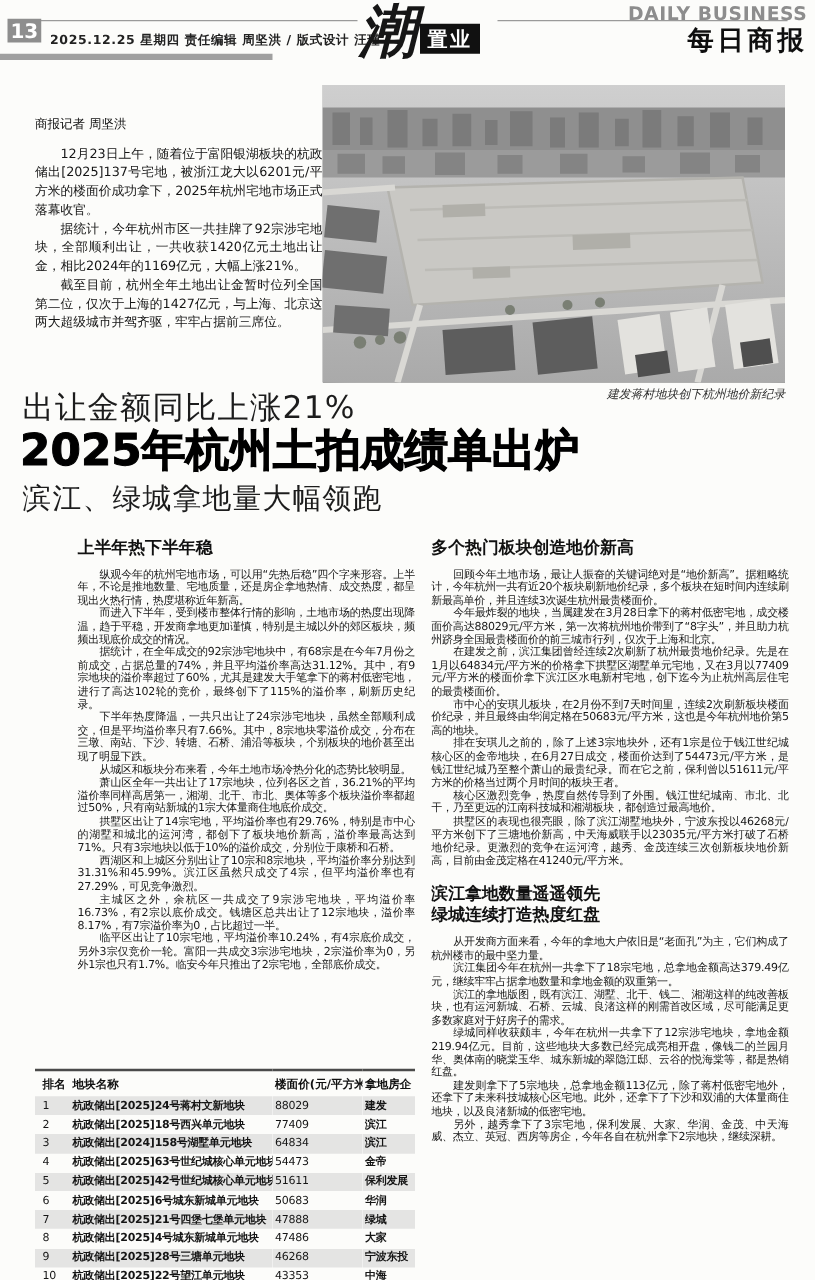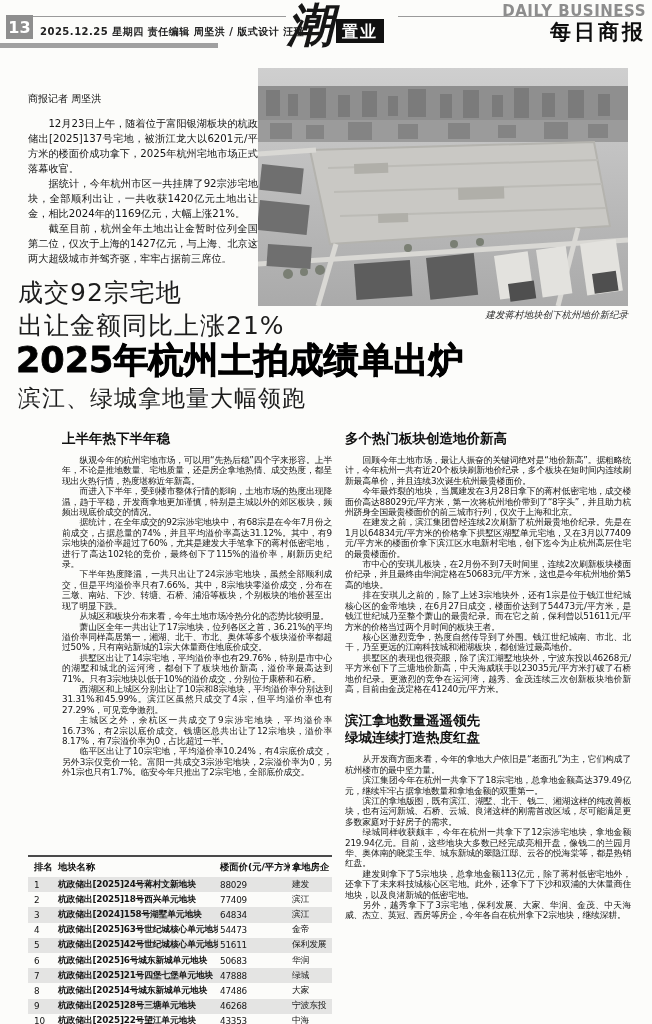--- a/index.html
+++ b/index.html
@@ -7,21 +7,21 @@
   .page {
     position:relative; width:652px; height:1024px; margin:0 auto;
     background:#fcfcfa; overflow:hidden; color:#1a1a1a;
     font-family:"DejaVu Sans","Liberation Sans",sans-serif;
   }
   
   .rule-thin { position:absolute; height:1px; background:#9a9a9a; }
   .rule-thin.left-seg { left:8px; top:16px; width:278px; }
   .rule-thin.right-seg { left:398px; top:16px; width:232px; }
   .pagenum {
-    position:absolute; left:6px; top:15px; width:27px; height:24px;
+    position:absolute; left:6px; top:15px; width:27px; height:19px;
     background:#8e8e8e; color:#fff; font-size:16px; font-weight:bold;
     display:flex; align-items:center; justify-content:center;
   }
   .dateline {
     position:absolute; left:40px; top:25px; font-size:10px; font-weight:bold;
     color:#222; letter-spacing:0.5px;
   }
   .rule-thick { position:absolute; left:0; top:43px; width:218px; height:5px; background:#a0a0a0; }
   .masthead { position:absolute; left:287px; top:0; height:52px; display:flex; align-items:flex-start; }
   .masthead-char {
@@ -66,21 +66,21 @@
   .headline-main {
     position:absolute; left:16px; top:337px; font-size:35px; font-weight:900;
     color:#000; letter-spacing:0px; -webkit-text-stroke:0.8px #000;
   }
   .headline-sub { position:absolute; left:18px; top:383px; font-size:23px; font-weight:500; letter-spacing:1px; color:#1c1c1c; }
   
   .col { position:absolute; top:430px; overflow:hidden; }
   .col-left  { left:62px;  width:270px; height:410px; }
   .col-right { left:345px; width:286px; height:586px; }
   .sec-title { font-size:13.5px; font-weight:bold; line-height:17px; color:#111; margin-bottom:8px; }
-  .sec-title.mt { margin-top:18px; }
+  .sec-title.mt { margin-top:13px; }
   .col p {
     font-size:8.8px; line-height:10.4px; letter-spacing:-0.2px;
     text-align:justify; text-indent:2em; color:#161616;
   }
   
   .rank-table {
     position:absolute; left:28px; top:846px; width:304px;
     border-top:2px solid #4a4a4a; border-bottom:2px solid #4a4a4a;
     border-collapse:collapse; table-layout:fixed;margin-top:9px;
   }
@@ -89,21 +89,21 @@
     padding:4px 2px 3px; white-space:nowrap; overflow:hidden;
   }
   .rank-table td {
     font-size:8.8px; color:#151515; padding:1.6px 2px; white-space:nowrap;
     overflow:hidden; letter-spacing:-0.2px;
   }
   .rank-table tr.striped { background:#e4e4e3; }
   .c-rank { width:28px; padding-left:6px !important; }
   .c-name { width:162px;font-weight:bold; }
   .c-price { width:72px; }
-  .c-dev { width:42px; }
+  .c-dev { width:42px;font-weight:bold; }
 </style>
 </head>
 <body>
 
 <div class="page">
 
   <div class="rule-thin left-seg"></div>
   <div class="rule-thin right-seg"></div>
   <div class="pagenum">13</div>
   <div class="dateline">2025.12.25 星期四 责任编辑 周坚洪 / 版式设计 汪瑾</div>
@@ -213,21 +213,20 @@
           <circle cx="46" cy="204" r="4"></circle>
           <circle cx="62" cy="202" r="5"></circle>
         <circle cx="150" cy="180" r="4"></circle>
           <circle cx="196" cy="176" r="4"></circle>
           <circle cx="222" cy="174" r="4"></circle>
       </g>
     </svg>
   </div>
   <div class="photo-caption">建发蒋村地块创下杭州地价新纪录</div>
 
-  <div class="kicker k1">成交92宗宅地</div>
   <div class="kicker k2">出让金额同比上涨21%</div>
   <div class="headline-main">2025年杭州土拍成绩单出炉</div>
   <div class="headline-sub">滨江、绿城拿地量大幅领跑</div>
 
   <div class="col col-left">
     <div class="sec-title">
       <div>上半年热下半年稳</div>
     </div>
     <div>
 

